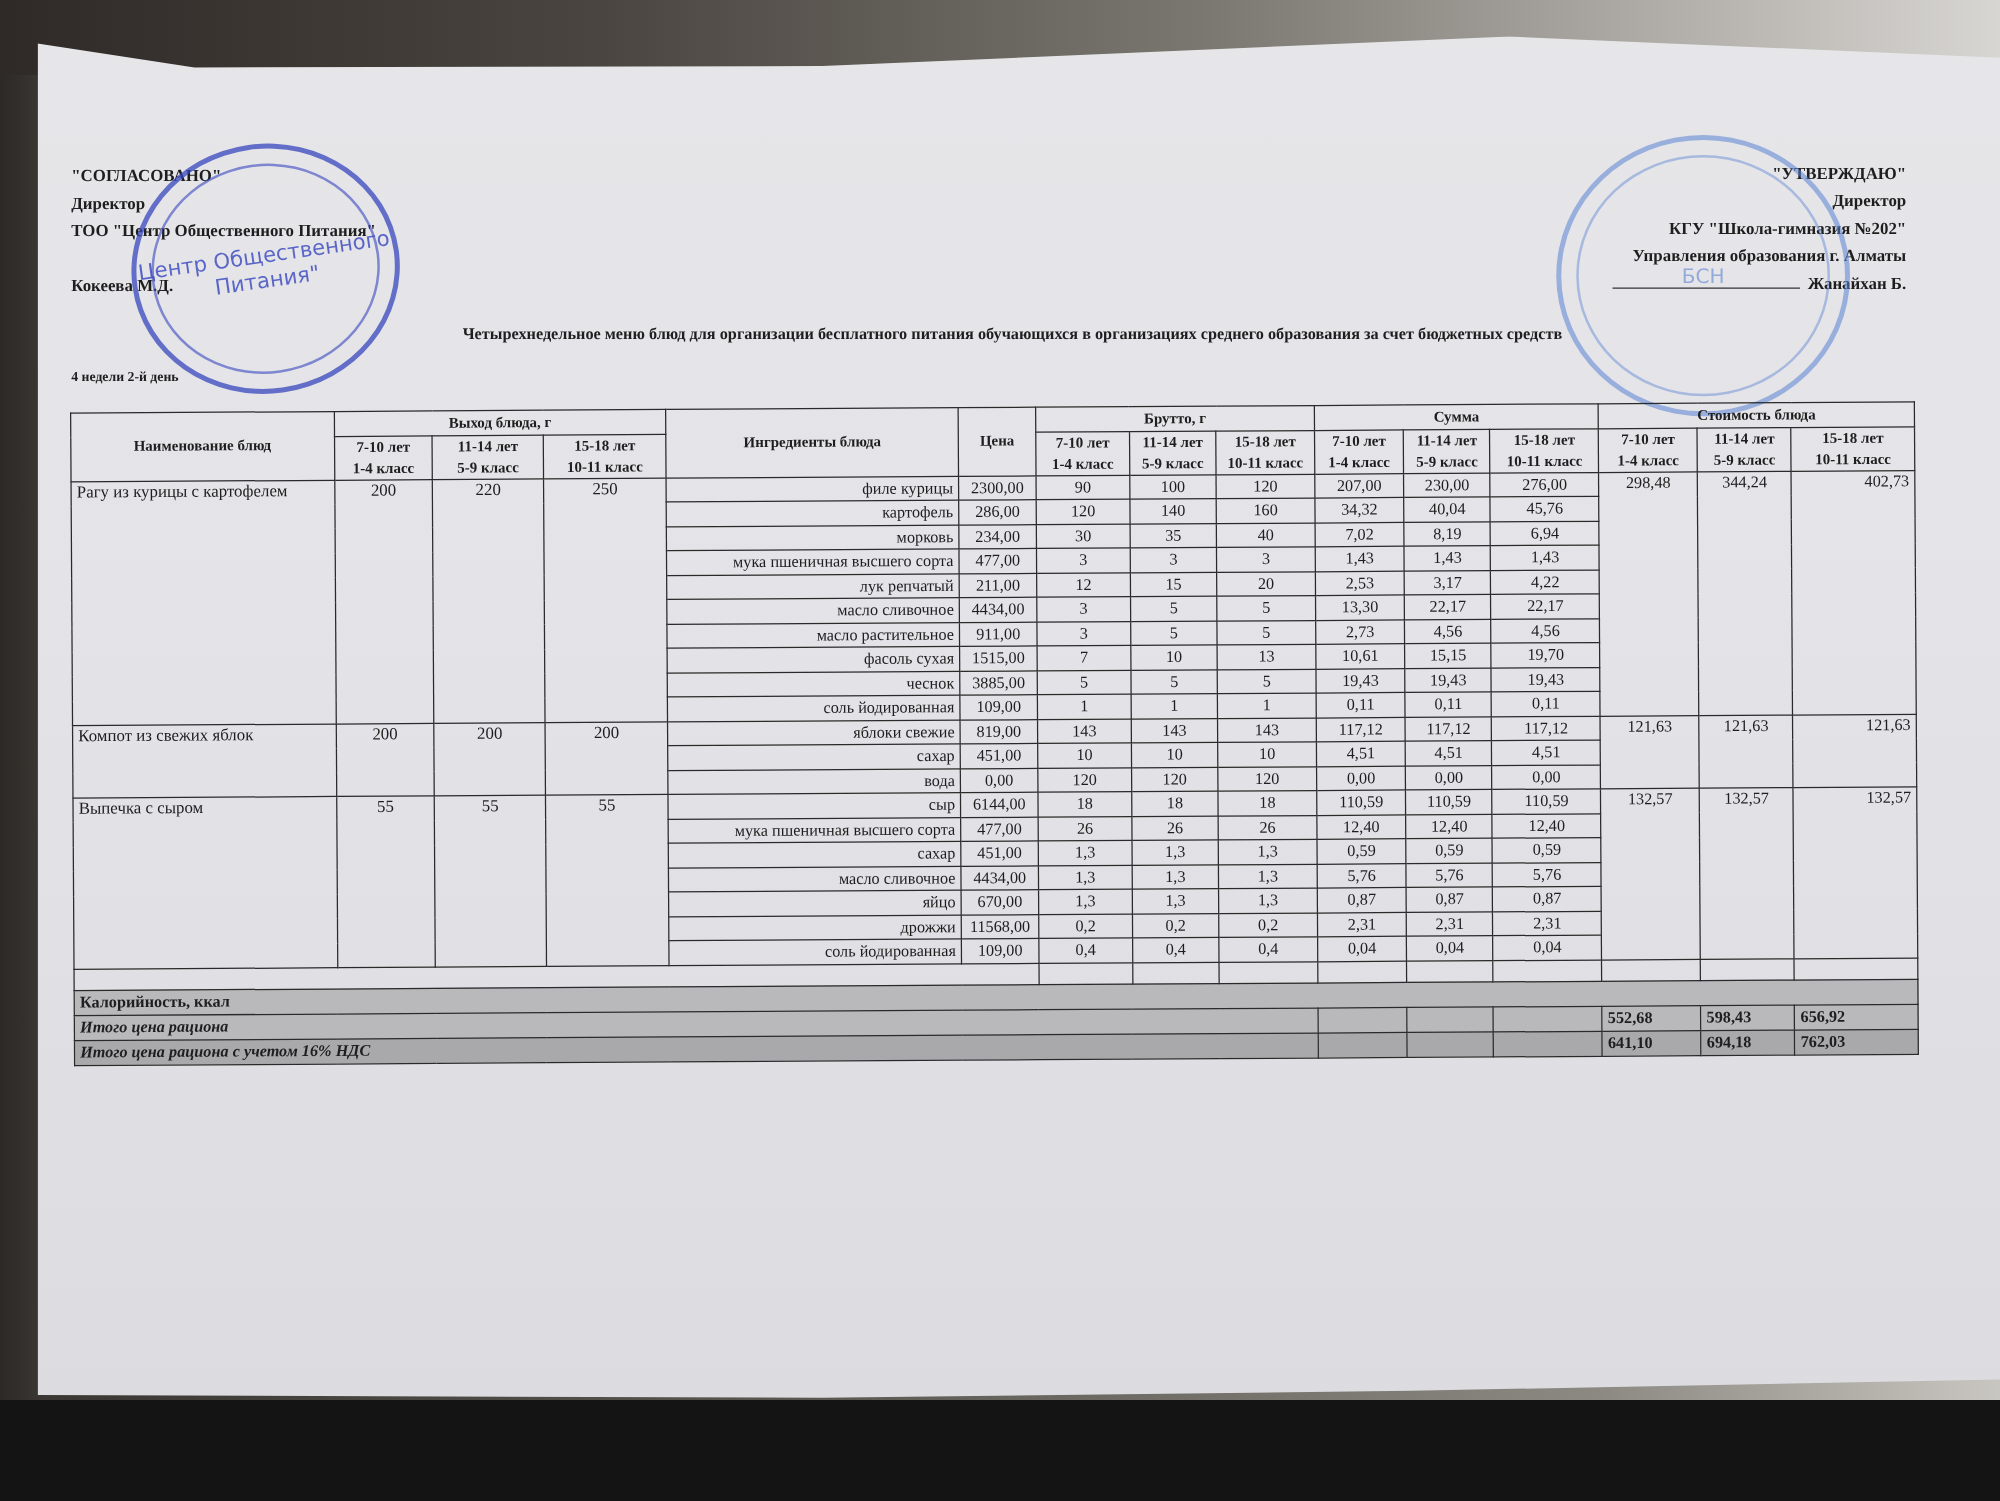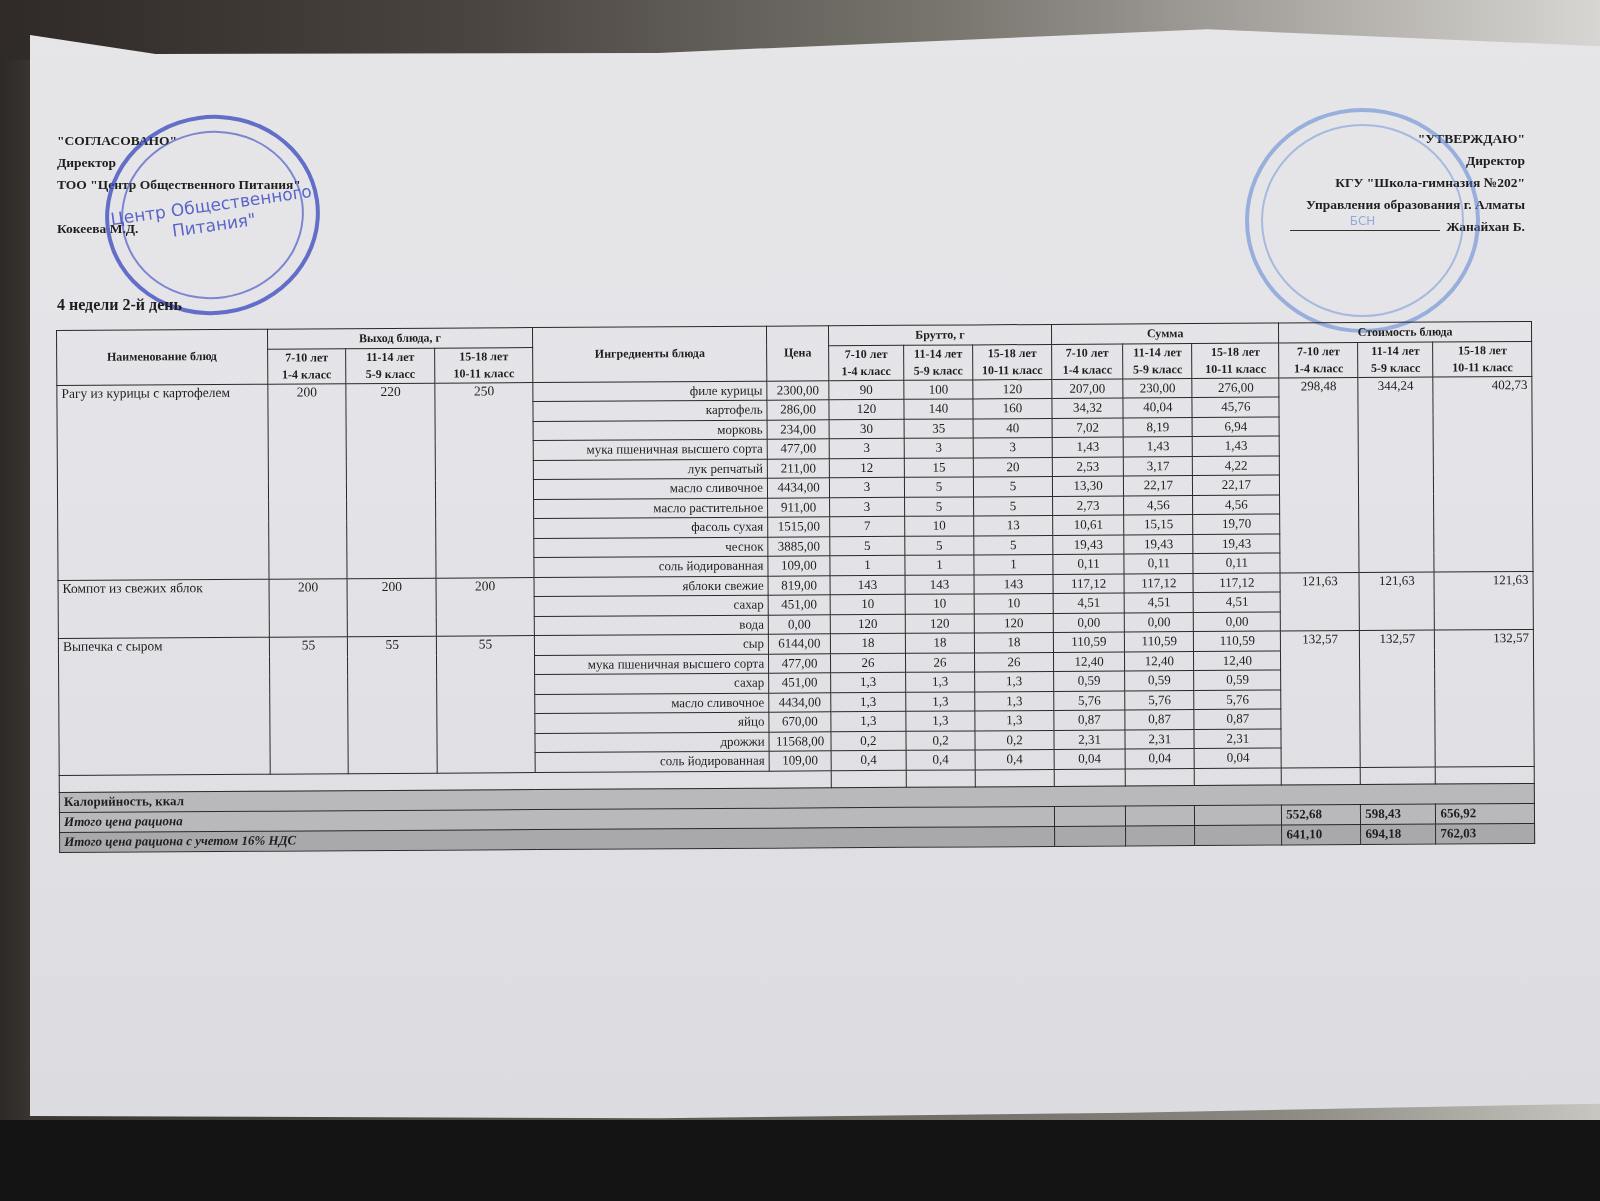--- a/index.html
+++ b/index.html
@@ -28,31 +28,31 @@
     border: 4px solid rgba(55,70,190,0.75);
     color: rgba(55,70,190,0.8);
     display: flex; align-items: center; justify-content: center; text-align: center;
     font-family: "DejaVu Sans", sans-serif;
   }
   .stamp::before {
     content: ""; position: absolute; inset: 12px; border-radius: 50%;
     border: 2px solid rgba(55,70,190,0.6);
   }
   .stamp-left { left: 105px; top: 115px; width: 215px; height: 200px; font-size: 17px; line-height: 20px; transform: rotate(-8deg); }
-  .stamp-right { left: 1245px; top: 108px; width: 235px; height: 225px; border-color: rgba(90,130,210,0.55); color: rgba(90,130,210,0.6); font-size: 12px; }
+  .stamp-right { left: 1245px; top: 108px; width: 235px; height: 225px; border-color: rgba(90,130,210,0.55); color: rgba(90,130,210,0.6); font-size: 16px; }
   .stamp-right::before { border-color: rgba(90,130,210,0.45); }
   .stamp-text { position: relative; z-index: 1; }
 
   .approval { position: absolute; font-weight: bold; font-size: 13.5px; line-height: 22px; }
   .approval-left { left: 57px; top: 130px; }
   .approval-right { left: 1255px; top: 128px; width: 270px; text-align: right; }
   .sign-line { display: inline-block; width: 150px; border-bottom: 1px solid #333; margin-right: 6px; height: 12px; }
 
   .doc-title { position: absolute; left: 290px; top: 256px; width: 1040px; text-align: center; font-weight: bold; font-size: 13px; line-height: 22px; }
-  .day-label { position: absolute; left: 57px; top: 296px; font-weight: bold; font-size: 16px; }
+  .day-label { position: absolute; left: 57px; top: 296px; font-weight: bold; font-size: 11px; }
 
   table.menu {
     position: absolute; left: 56px; top: 330px; width: 1476px;
     border-collapse: collapse; font-size: 13px;
     transform: rotate(-0.35deg); transform-origin: left top;
   }
   table.menu th, table.menu td { border: 1px solid #2a2a2a; padding: 0 4px; height: 19.5px; }
   table.menu th { font-weight: bold; text-align: center; font-size: 12px; line-height: 17px; }
   th.h-top { height: 28px; }
   th.h-sub { height: 54px; }
@@ -95,20 +95,21 @@
 </div>
 
 <div class="stamp stamp-left">
   <span class="stamp-text">Центр Общественного Питания"</span>
 </div>
 <div class="stamp stamp-right">
   <span class="stamp-text">БСН</span>
 </div>
 
 <div class="doc-title">
+  <div>Четырехнедельное меню блюд для организации бесплатного питания обучающихся в организациях среднего образования за счет бюджетных средств</div>
 </div>
 
 <div class="day-label">4 недели 2-й день</div>
 
 <table class="menu">
   <colgroup>
     <col style="width:214px">
       <col style="width:80px">
       <col style="width:90px">
       <col style="width:100px">

